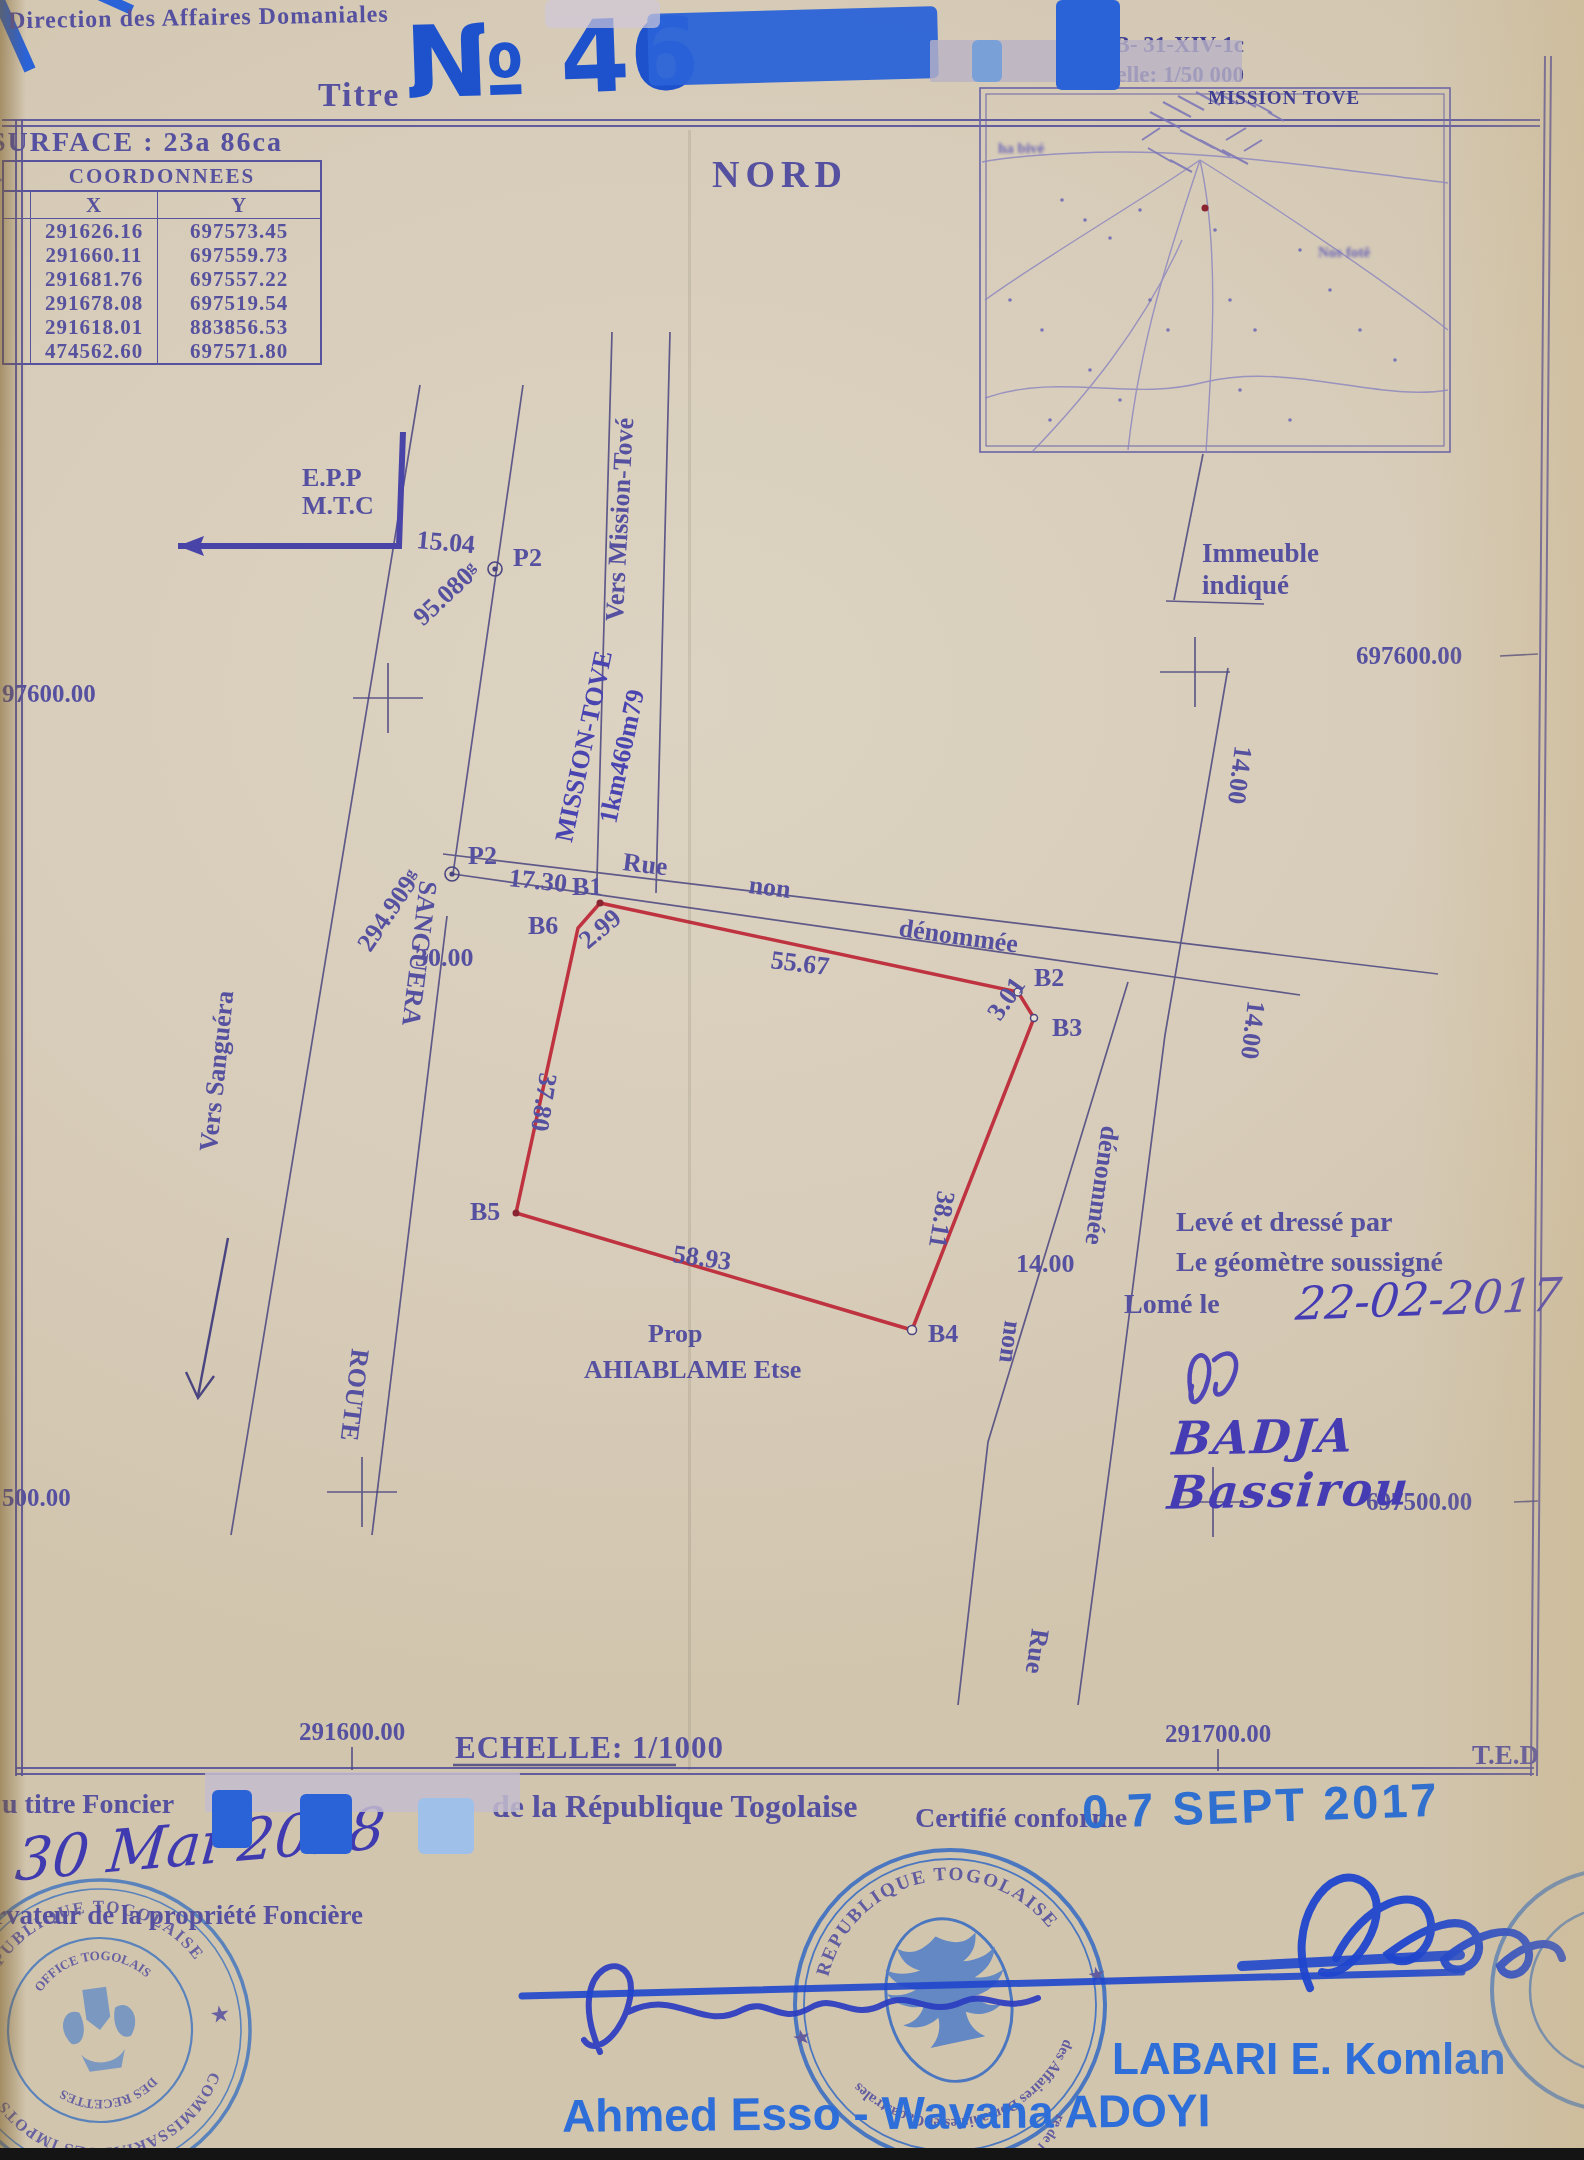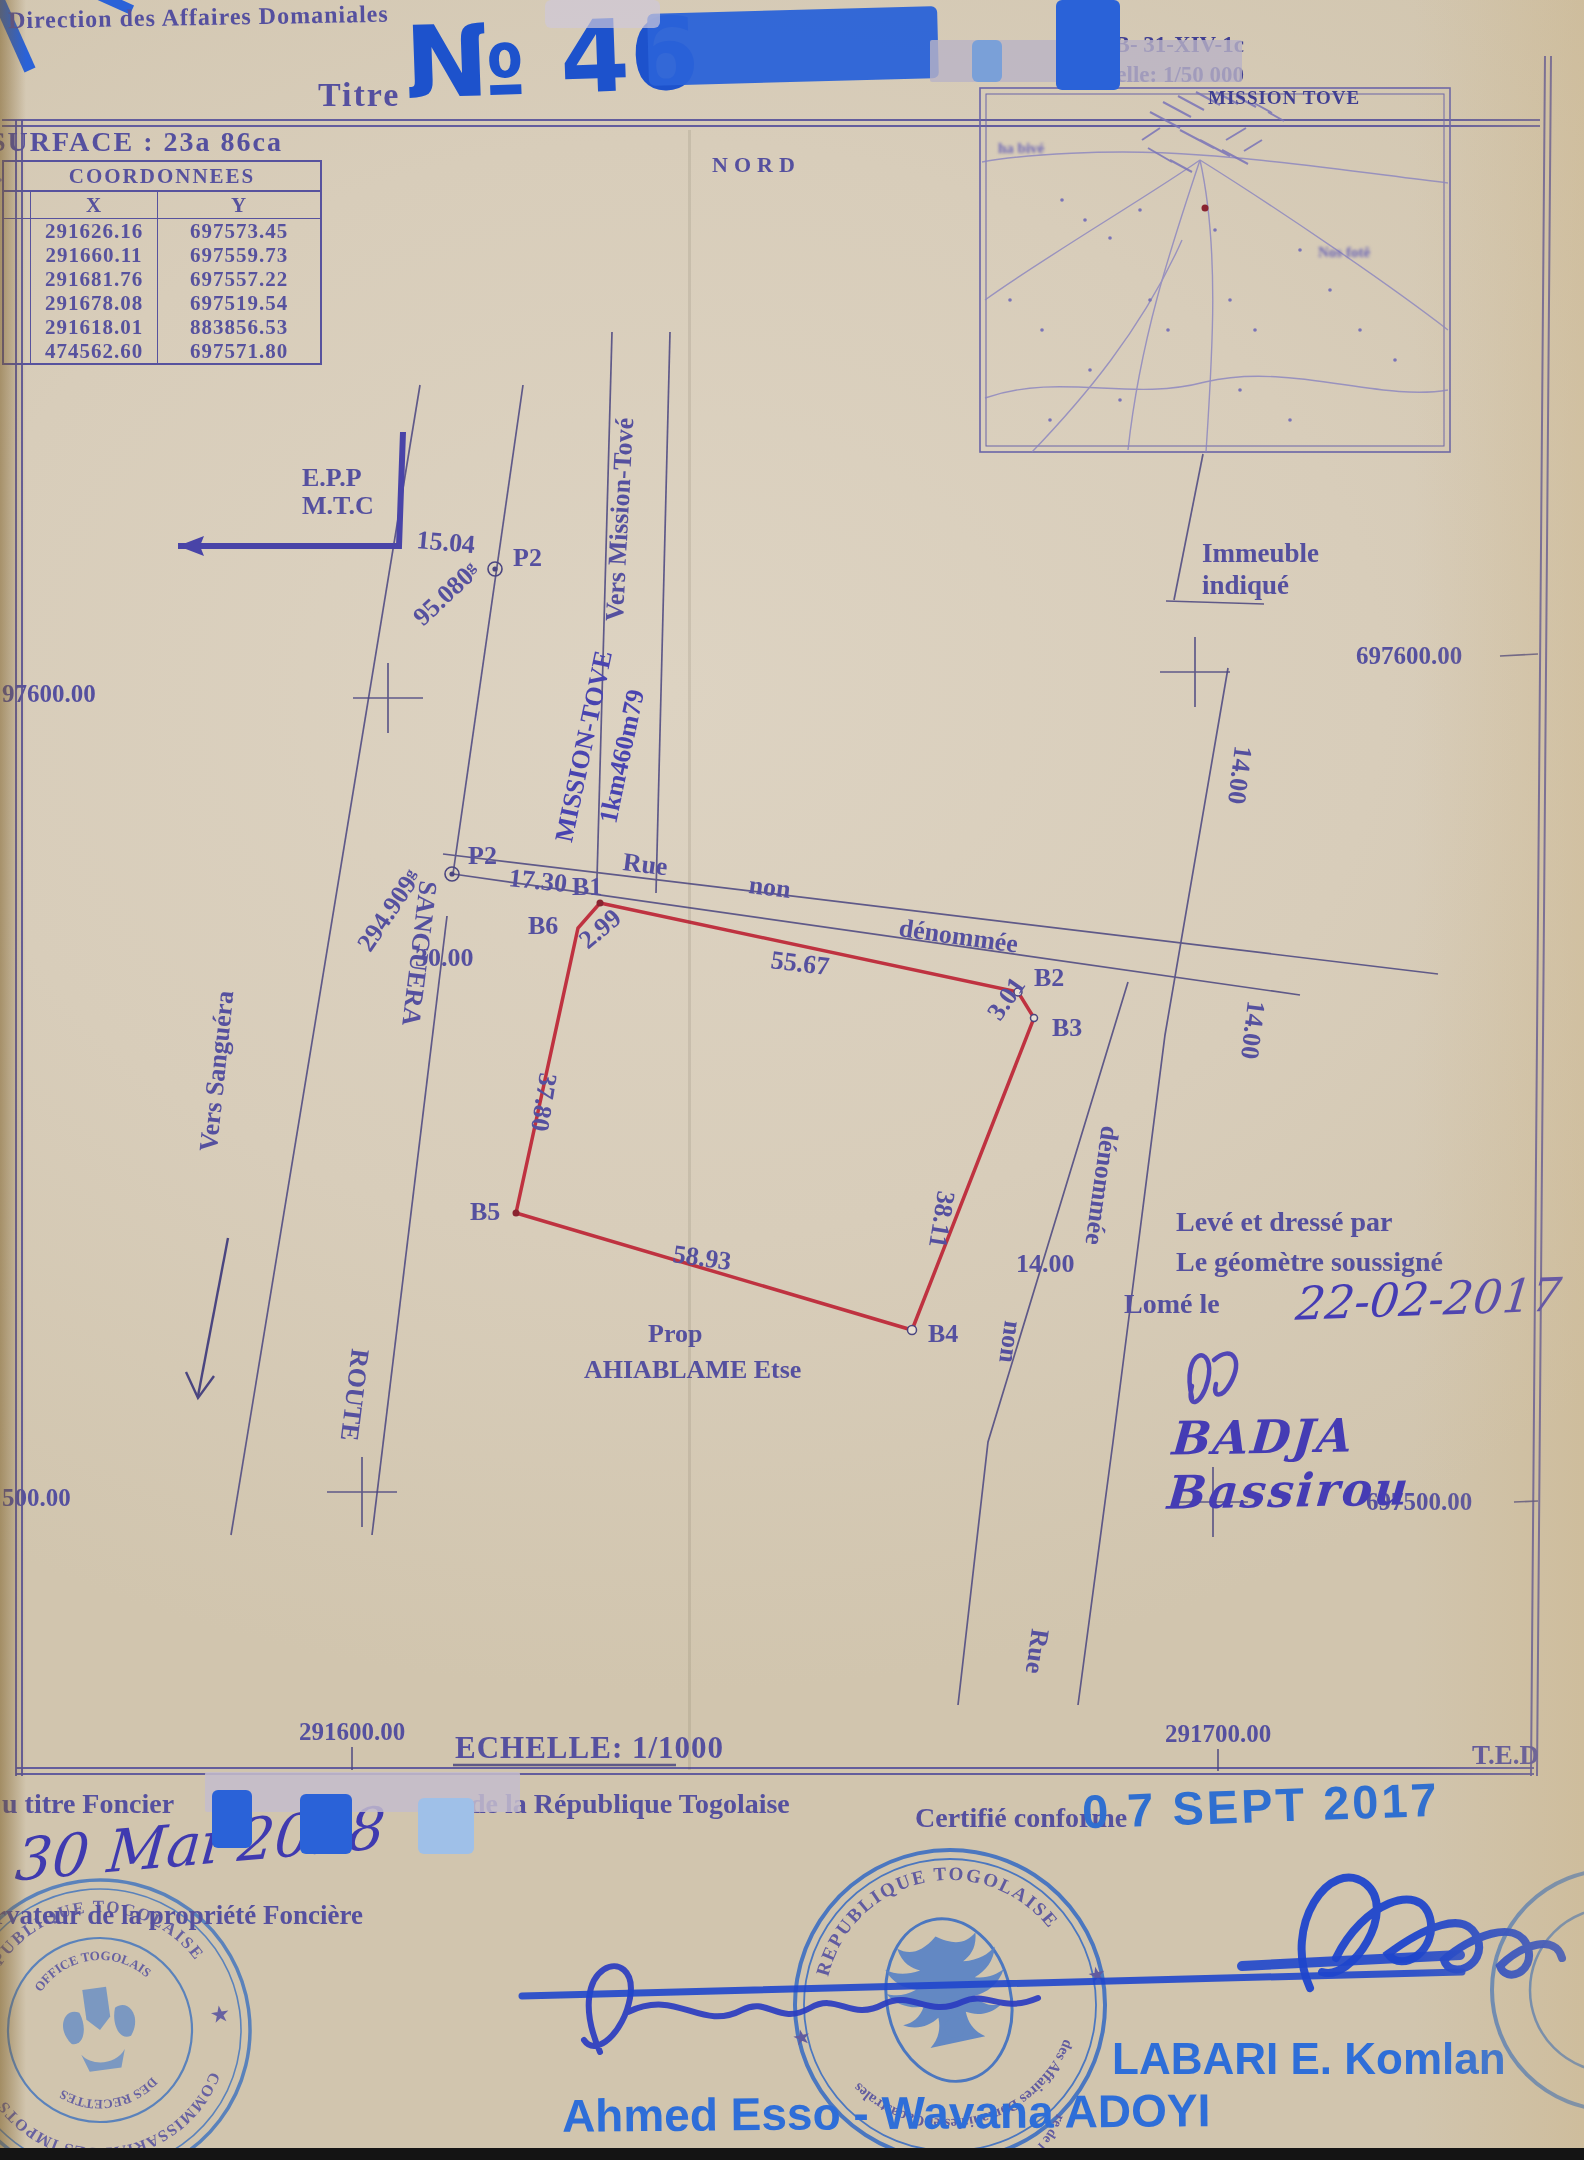--- a/index.html
+++ b/index.html
@@ -271,21 +271,21 @@
 
     <g stroke="#2a62d8" fill="none">
       <path d="M-4,-6 L30,70" stroke-width="12"></path>
       <path d="M92,-8 L132,10" stroke-width="10"></path>
     </g>
   </svg>
 
   <div class="abs stxt" style="left:8px;top:4px;font-size:24px;transform:rotate(-1deg);letter-spacing:1px;">Direction des Affaires Domaniales</div>
   <div class="abs stxt" style="left:318px;top:40px;font-size:34px;letter-spacing:2px;margin-top:36px;">Titre</div>
   <div class="abs penblue" style="left:405px;top:0px;font-size:100px;font-weight:bold;font-family:'DejaVu Sans',sans-serif;transform:rotate(-2deg);">№ 46</div>
-  <div class="abs stxt" style="left:712px;top:152px;font-size:22px;letter-spacing:6px;">NORD</div>
+  <div class="abs stxt" style="left:712px;top:152px;font-size:38px;letter-spacing:6px;">NORD</div>
   <div class="abs stxt" style="left:-10px;top:126px;font-size:28px;letter-spacing:2px;white-space:nowrap;">SURFACE : 23a 86ca</div>
 
   <div class="ctab">
     <div class="hdr">COORDONNEES</div>
     <div class="crow h2">
       <div class="c0"></div>
       <div class="c1">X</div>
       <div class="c2">Y</div>
     </div>
     <div class="crow">
@@ -323,21 +323,21 @@
   <div class="abs blur" style="left:998px;top:140px;font-size:15px;color:#6b65b5;font-weight:bold;">ha bivé</div>
   <div class="abs blur" style="left:1318px;top:244px;font-size:15px;color:#6b65b5;font-weight:bold;">Nos fotê</div>
 
   <div class="abs stxt" style="left:1176px;top:1206px;font-size:28px;">Levé et dressé par</div>
   <div class="abs stxt" style="left:1176px;top:1246px;font-size:28px;">Le géomètre soussigné</div>
   <div class="abs stxt" style="left:1124px;top:1288px;font-size:28px;">Lomé le</div>
   <div class="abs hand" style="left:1296px;top:1272px;font-size:46px;transform:rotate(-2deg) skewX(-8deg);">22-02-2017</div>
   <div class="abs hand" style="left:1170px;top:1408px;font-size:46px;letter-spacing:2px;transform:rotate(-1deg) skewX(-6deg);font-weight:bold;">BADJA Bassirou</div>
 
   <div class="abs stxt" style="left:2px;top:1788px;font-size:28px;">u titre Foncier</div>
-  <div class="abs stxt" style="left:470px;top:1788px;font-size:28px;">de la République Togolaise</div>
+  <div class="abs stxt" style="left:492px;top:1788px;font-size:32px;">de la République Togolaise</div>
   <div class="abs stxt" style="left:915px;top:1790px;font-size:28px;margin-top:12px;">Certifié conforme</div>
   <div class="abs" style="left:1082px;top:1778px;font-size:47px;font-weight:bold;font-family:'Liberation Sans',sans-serif;color:#2f6fd0;letter-spacing:3px;transform:rotate(-2deg);white-space:nowrap;">0 7 SEPT 2017</div>
   <div class="abs hand" style="left:15px;top:1810px;font-size:58px;transform:rotate(-5deg) skewX(-10deg);color:#3f3ab0;white-space:nowrap;">30 Mai 2018</div>
   <div class="abs stxt" style="left:-6px;top:1900px;font-size:27px;white-space:nowrap;">rvateur de la propriété Foncière</div>
   <div class="abs printblue" style="left:562px;top:2086px;font-size:46px;white-space:nowrap;transform:rotate(-0.5deg);">Ahmed Esso - Wavana ADOYI</div>
   <div class="abs printblue" style="left:1112px;top:2034px;font-size:44px;white-space:nowrap;">LABARI E. Komlan</div>
 
   <div class="redact" style="left:648px;top:10px;width:290px;height:72px;background:#2a62d8;transform:rotate(-1.5deg);opacity:.95;"></div>
   <div class="redact" style="left:930px;top:40px;width:312px;height:42px;background:#b9b3c6;opacity:.8;border-radius:2px;"></div>
   <div class="redact" style="left:1056px;top:0px;width:64px;height:90px;background:#2a62d8;"></div>

